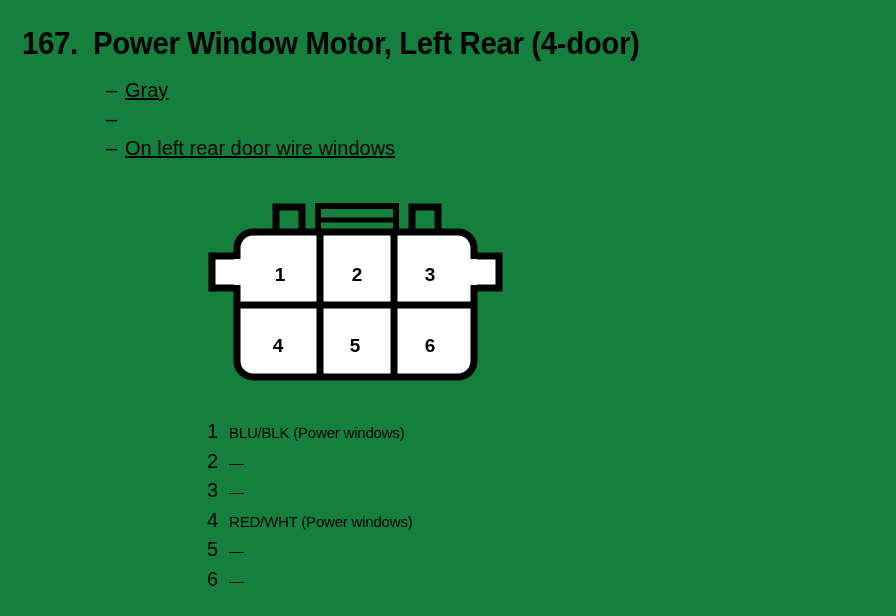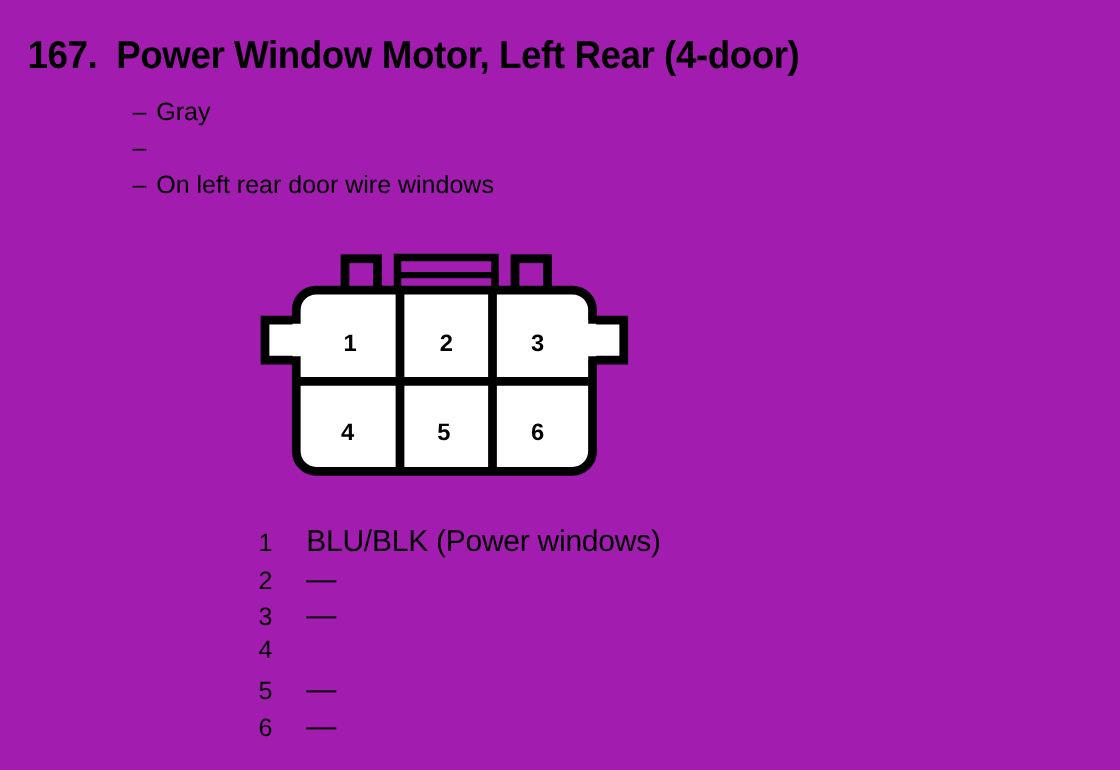--- a/index.html
+++ b/index.html
@@ -4,21 +4,21 @@
 <style>
   html, body {
     margin: 0;
     padding: 0;
     background: #ffffff;
   }
   #page {
     position: relative;
     width: 896px;
     height: 616px;
-    background: #a21caf;
+    background: #15803d;
     overflow: hidden;
     font-family: "Liberation Sans", sans-serif;
     color: #000000;
   }
 
   
   .title-row {
     position: absolute;
     left: 22px;
     top: 26px;
@@ -54,20 +54,21 @@
     font-size: 20px;
     line-height: 29px;
     white-space: nowrap;
   }
   .desc-dash {
     width: 19px;
     flex: none;
   }
   .desc-label {
     flex: none;
+    text-decoration: underline;
   }
 
   
   .connector-wrap {
     position: absolute;
     left: 200px;
     top: 195px;
     width: 310px;
     height: 195px;
   }
@@ -95,22 +96,22 @@
     height: 29.5px;
     white-space: nowrap;
   }
   .legend-num {
     width: 22px;
     text-align: right;
     font-size: 20px;
     flex: none;
   }
   .legend-val {
-    margin-left: 27px;
-    font-size: 24px;
+    margin-left: 11px;
+    font-size: 15px;
     flex: none;
     letter-spacing: -0.2px;
   }
 </style>
 </head>
 <body>
 
 <div id="page">
 
   <div class="title-row">
@@ -183,20 +184,21 @@
     <div class="legend-row">
       <span class="legend-num">2</span>
       <span class="legend-val">—</span>
     </div>
     <div class="legend-row">
       <span class="legend-num">3</span>
       <span class="legend-val">—</span>
     </div>
     <div class="legend-row">
       <span class="legend-num">4</span>
+      <span class="legend-val">RED/WHT (Power windows)</span>
     </div>
     <div class="legend-row">
       <span class="legend-num">5</span>
       <span class="legend-val">—</span>
     </div>
     <div class="legend-row">
       <span class="legend-num">6</span>
       <span class="legend-val">—</span>
     </div>
   </div>

